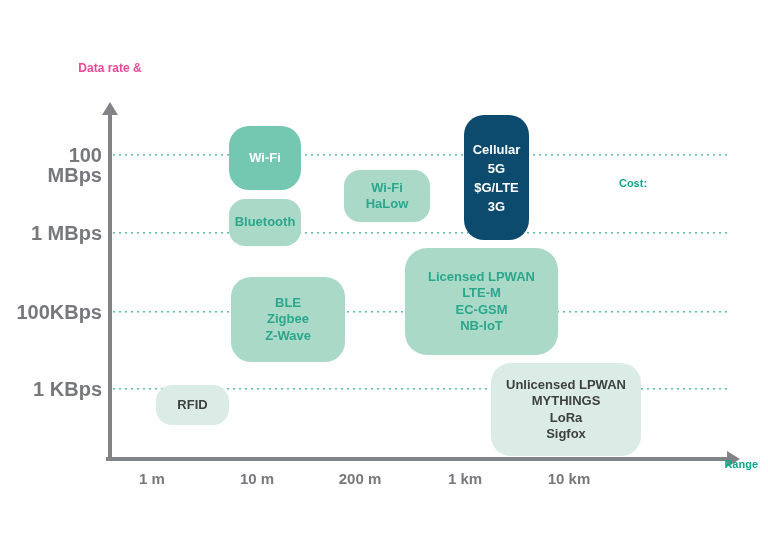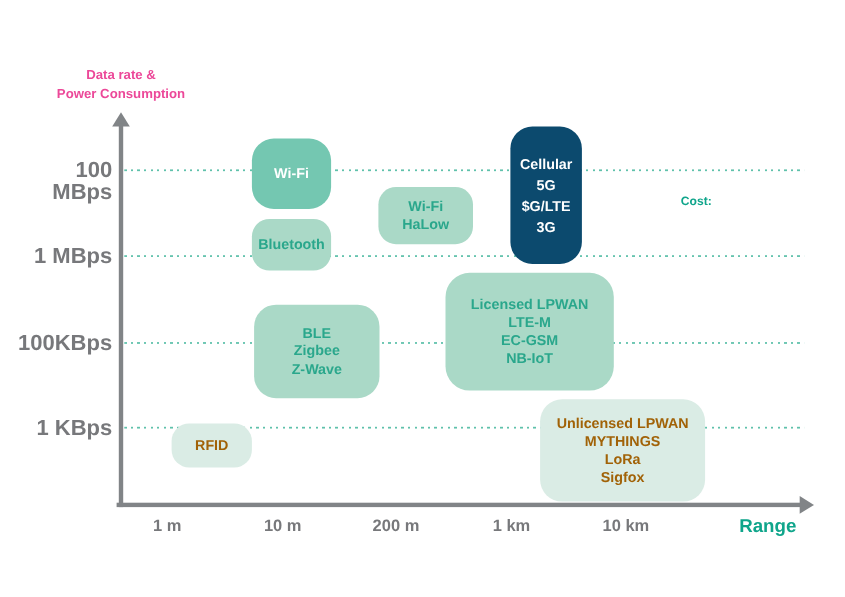--- a/index.html
+++ b/index.html
@@ -37,48 +37,47 @@
   
   .y-tick {
     position:absolute; left:16px; width:86px; height:20px; line-height:20px;
     text-align:right; font-size:20px; color:#77787b; font-weight:600; z-index:2;
   }
   .x-tick {
     position:absolute; top:469px; width:90px; height:20px; line-height:20px;
     text-align:center; font-size:15px; color:#77787b; font-weight:600; z-index:2;
   }
   .range-label {
-    position:absolute; top:469px; left:672px; width:86px; height:20px; line-height:20px;
-    text-align:left; font-size:17px; font-weight:bold; color:#0fa58b; z-index:2;
+    position:absolute; top:454px; left:672px; width:86px; height:20px; line-height:20px;
+    text-align:right; font-size:11px; font-weight:bold; color:#0fa58b; z-index:2;
   }
   
   .tech-box {
     position:absolute; z-index:2; display:flex; flex-direction:column;
     align-items:center; justify-content:center;
     font-size:13px; font-weight:600; line-height:16.5px; text-align:center;
   }
   .tech-box.dark     { background:#0c4a6e; color:#ffffff; line-height:19px; }
   .tech-box.medium   { background:#74c7b1; color:#ffffff; }
   .tech-box.light    { background:#aad9c7; color:#2aa78c; }
-  .tech-box.lightest { background:#daece5; color:#a16207; }
+  .tech-box.lightest { background:#daece5; color:#404040; }
   
   .legend { position:absolute; left:553px; top:177px; width:160px; z-index:2; text-align:center; }
   .legend-title { font-size:11px; font-weight:bold; color:#0fa58b; margin-bottom:3px; }
   .legend-row { display:flex; align-items:center; justify-content:center; gap:8px; }
   .legend-row .endcap { font-size:15px; color:#77787b; }
   .legend-dot { width:13px; height:13px; border-radius:50%; display:inline-block; }
 </style>
 </head>
 <body>
 
 <div id="stage">
 
   <div class="chart-title">
     <div>Data rate &amp;</div>
-    <div>Power Consumption</div>
   </div>
 
   <div>
     <div class="y-axis-arrow"></div>
     <div class="y-axis-line"></div>
     <div class="x-axis-line"></div>
     <div class="x-axis-arrow"></div>
 
   <div class="gridline" style="top: 154px;"></div>
       <div class="gridline" style="top: 232px;"></div>

